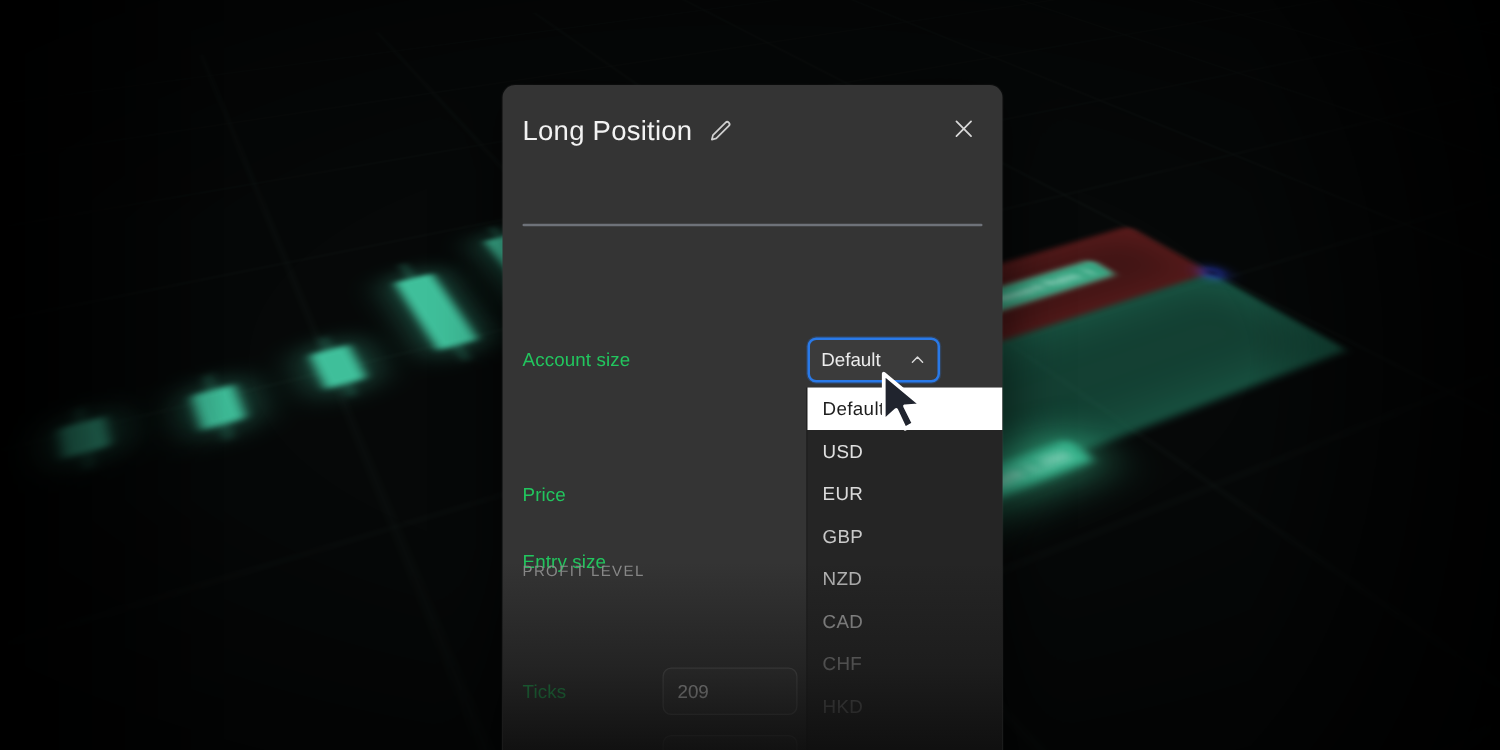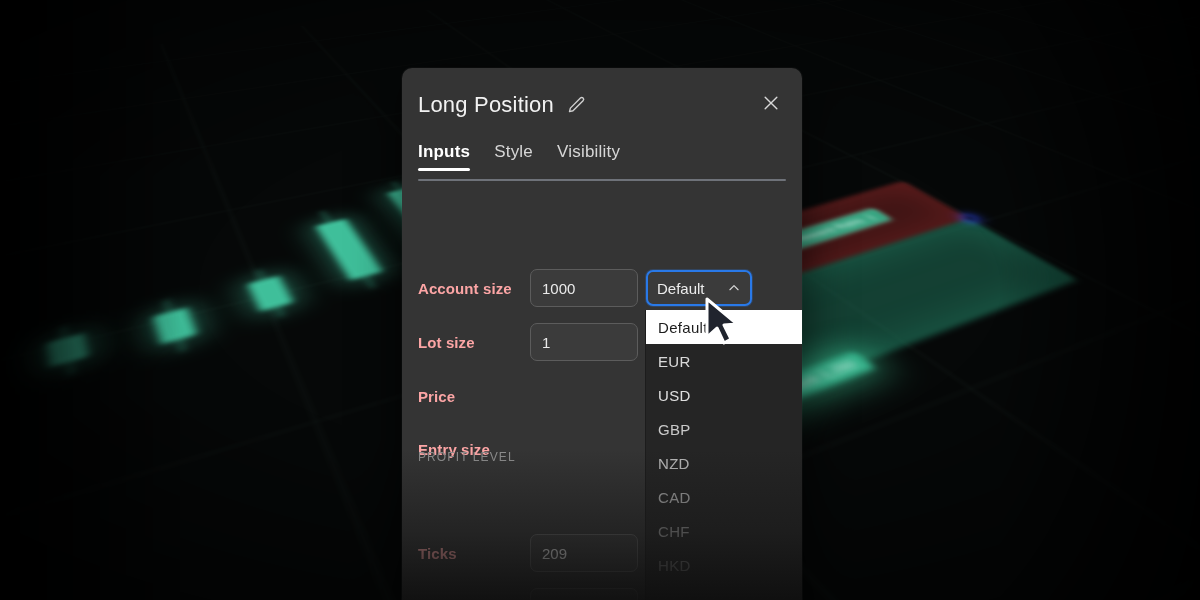--- a/index.html
+++ b/index.html
@@ -103,21 +103,21 @@
   }
   #tabRule {
     position:absolute; left:16px; right:16px; top:111px; height:2px;
     background:#6e7279; border-radius:1px;
   }
 
   .row {
     position:absolute; left:16px; right:16px; height:38px;
     display:flex; align-items:center;
   }
-  .rowlabel { font-size:15px; color:#fca5a5; width:112px; flex:0 0 112px; letter-spacing:.1px;font-weight:bold; }
+  .rowlabel { font-size:15px; color:#22c55e; width:112px; flex:0 0 112px; letter-spacing:.1px; }
   .field {
     width:108px; height:38px; background:#3b3b3b;
     border:1px solid #5c5c5c; border-radius:7px;
     display:flex; align-items:center; padding:0 11px;
     font-size:15px; color:#eaeaea;
   }
   .sectionhdr {
     position:absolute; left:16px; font-size:12px; color:#8d8d8d;
     letter-spacing:1.1px;
   }
@@ -205,36 +205,26 @@
           <path d="M16.5 3.5a2.12 2.12 0 0 1 3 3L8 18l-4 1 1-4 11.5-11.5z"></path>
         </svg>
       </div>
       <div id="closeBtn">
         <svg width="20" height="20" viewBox="0 0 24 24" fill="none" stroke="#d8d8d8" stroke-width="1.7" stroke-linecap="round">
           <path d="M5 5 L19 19 M19 5 L5 19"></path>
         </svg>
       </div>
     </div>
 
-    <div id="tabs">
-      <div class="tab active">Inputs</div>
-      <div class="tab">Style</div>
-      <div class="tab">Visibility</div>
-    </div>
     <div id="tabRule"></div>
 
     <div class="row" style="top:201px;">
       <div class="rowlabel">Account size</div>
-      <div class="field">1000</div>
-    </div>
-
-    <div class="row" style="top:255px;">
-      <div class="rowlabel">Lot size</div>
-      <div class="field">1</div>
-    </div>
+    </div>
+
 
     <div class="row" style="top:309px;">
       <div class="rowlabel">Price</div>
     </div>
 
     <div class="row" style="top:362px;">
       <div class="rowlabel">Entry size</div>
     </div>
 
     <div class="sectionhdr" style="top:382px;" id="profitHdr">PROFIT LEVEL</div>
@@ -251,22 +241,22 @@
 
     <div id="selectCtl">
       <span id="selectVal">Default</span>
       <svg width="14" height="14" viewBox="0 0 24 24" fill="none" stroke="#d8d8d8" stroke-width="2" stroke-linecap="round" stroke-linejoin="round">
         <path d="M5 15 L12 8 L19 15"></path>
       </svg>
     </div>
 
     <div id="dropdown">
       <div class="ddItem selected" style="opacity:1">Default</div>
+      <div class="ddItem" style="opacity:.97">USD</div>
       <div class="ddItem" style="opacity:.94">EUR</div>
-      <div class="ddItem" style="opacity:.97">USD</div>
       <div class="ddItem" style="opacity:.85">GBP</div>
       <div class="ddItem" style="opacity:.78">NZD</div>
       <div class="ddItem" style="opacity:.68">CAD</div>
       <div class="ddItem" style="opacity:.56">CHF</div>
       <div class="ddItem" style="opacity:.42">HKD</div>
 
     </div>
 
     <div id="panelFade"></div>
   </div>

